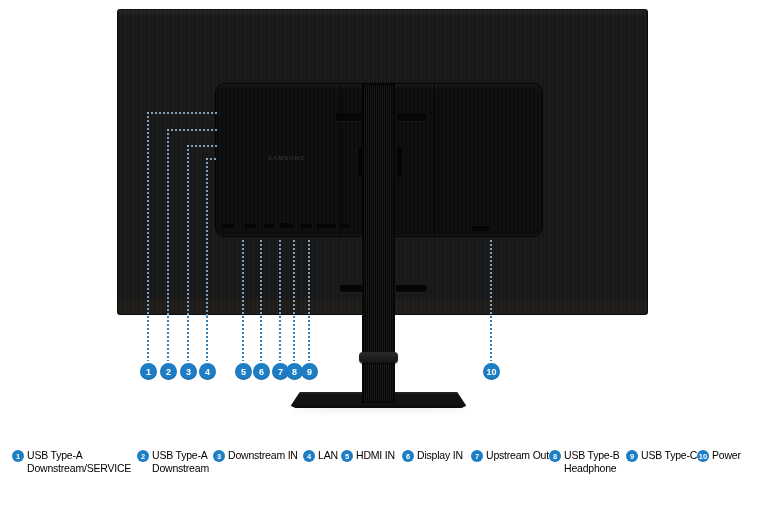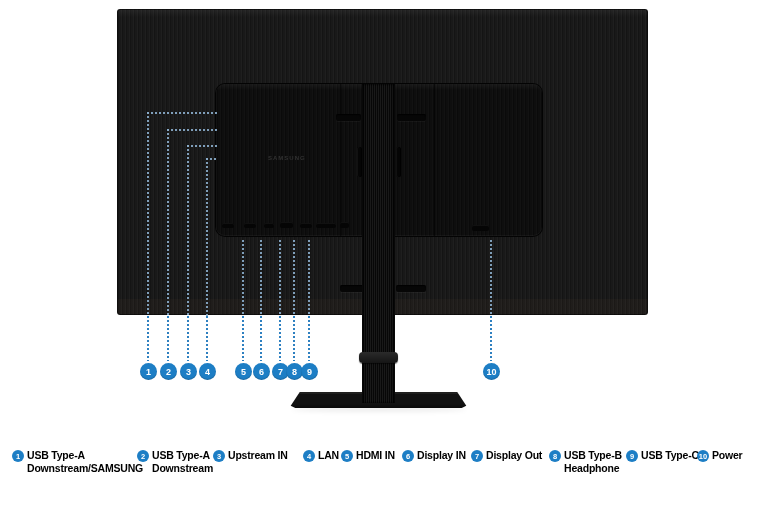--- a/index.html
+++ b/index.html
@@ -72,21 +72,21 @@
     box-shadow:inset 0 -1px 1px rgba(0,0,0,.18);
   }
   
   .lg-item{position:absolute;top:449px;display:flex;align-items:flex-start;z-index:12;}
   .lg-num{
     flex:none;width:12px;height:12px;border-radius:50%;margin:1px 3px 0 0;
     background:#1d7ec5;color:#fff;font-size:7.5px;font-weight:bold;
     display:flex;align-items:center;justify-content:center;
   }
   .lg-text{display:flex;flex-direction:column;color:#000;
-    font-size:10.5px;font-weight:bold;letter-spacing:-0.2px;line-height:13px;white-space:nowrap;}
+    font-size:10.5px;font-weight:normal;letter-spacing:-0.2px;line-height:13px;white-space:nowrap;}
 </style>
 </head>
 <body>
 
 <div id="stage">
 
   <div class="monitor"></div>
 
   <div class="vesa-panel">
     <div class="panel-seam" style="left:124px"></div>
@@ -152,34 +152,34 @@
   <div class="callout" style="left:253px">6</div>
   <div class="callout" style="left:272px">7</div>
   <div class="callout" style="left:286px">8</div>
   <div class="callout" style="left:301px">9</div>
   <div class="callout" style="left:483px">10</div>
 
   <div class="lg-item" style="left:12px">
     <span class="lg-num">1</span>
     <span class="lg-text">
         <span>USB Type-A</span>
-        <span>Downstream/SAMSUNG</span>
+        <span>Downstream/SERVICE</span>
       </span>
   </div>
   <div class="lg-item" style="left:137px">
     <span class="lg-num">2</span>
     <span class="lg-text">
         <span>USB Type-A</span>
         <span>Downstream</span>
       </span>
   </div>
   <div class="lg-item" style="left:213px">
     <span class="lg-num">3</span>
     <span class="lg-text">
-        <span>Upstream IN</span>
+        <span>Downstream IN</span>
       </span>
   </div>
   <div class="lg-item" style="left:303px">
     <span class="lg-num">4</span>
     <span class="lg-text">
         <span>LAN</span>
       </span>
   </div>
   <div class="lg-item" style="left:341px">
     <span class="lg-num">5</span>
@@ -189,21 +189,21 @@
   </div>
   <div class="lg-item" style="left:402px">
     <span class="lg-num">6</span>
     <span class="lg-text">
         <span>Display IN</span>
       </span>
   </div>
   <div class="lg-item" style="left:471px">
     <span class="lg-num">7</span>
     <span class="lg-text">
-        <span>Display Out</span>
+        <span>Upstream Out</span>
       </span>
   </div>
   <div class="lg-item" style="left:549px">
     <span class="lg-num">8</span>
     <span class="lg-text">
         <span>USB Type-B</span>
         <span>Headphone</span>
       </span>
   </div>
   <div class="lg-item" style="left:626px">

